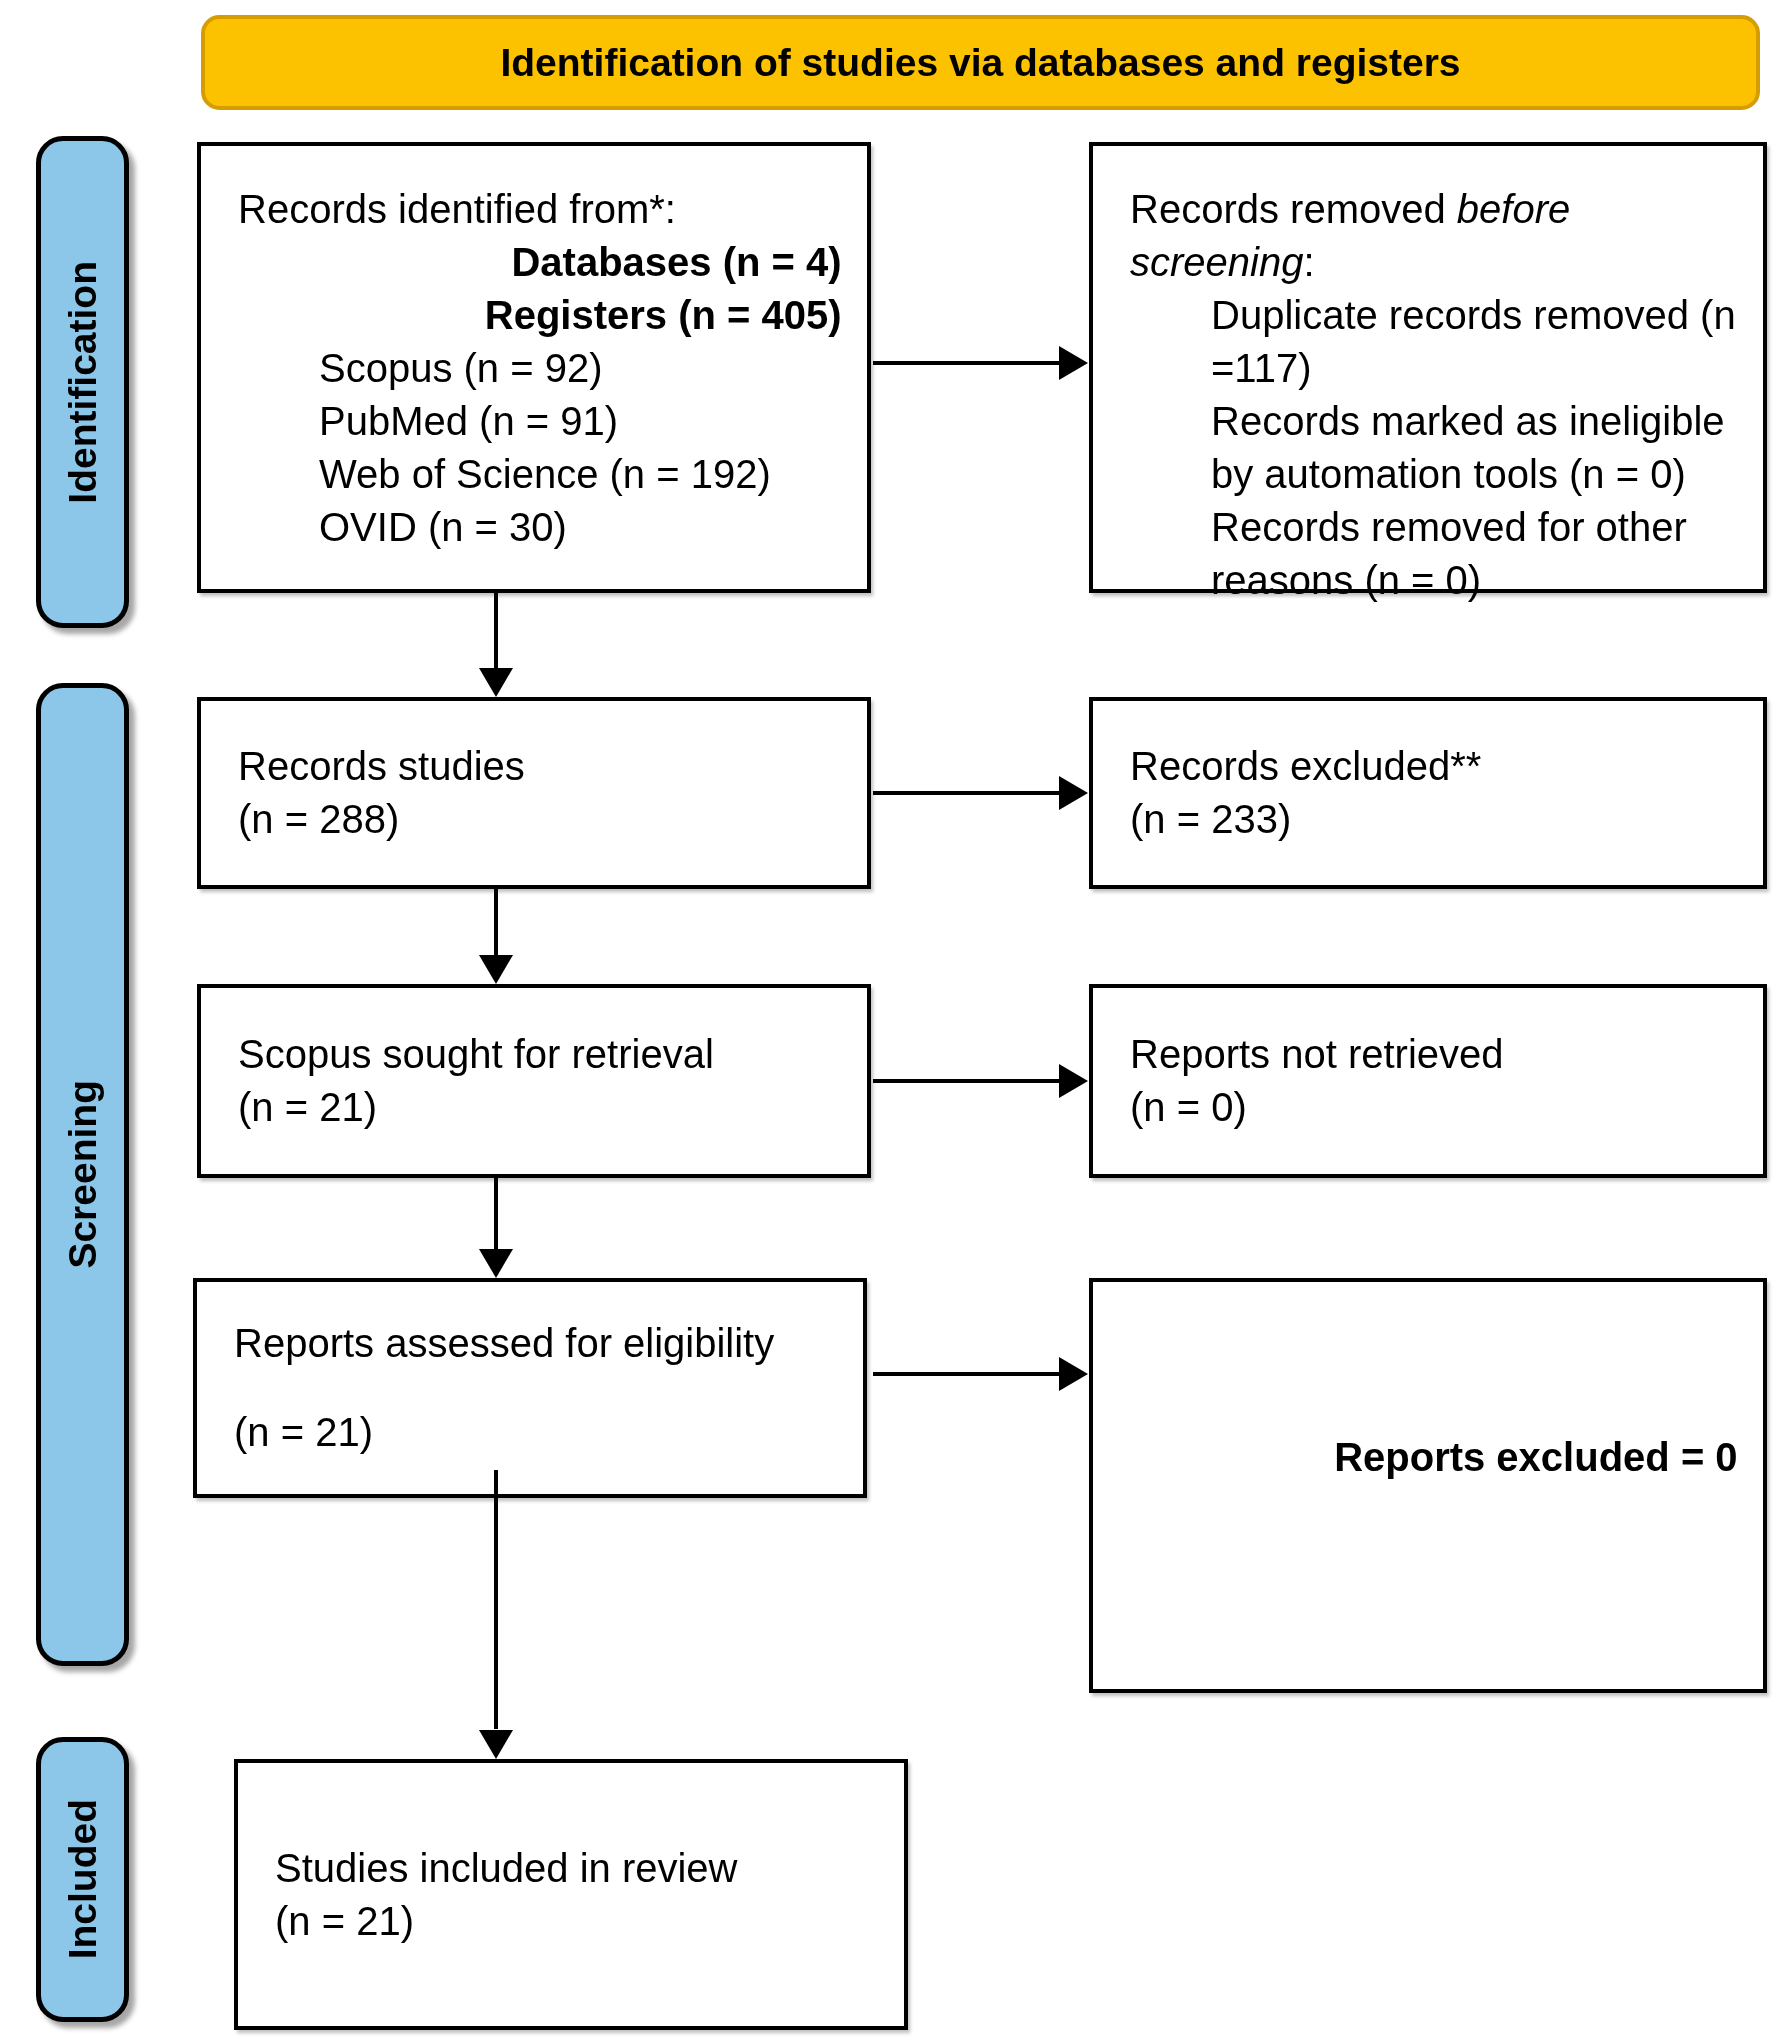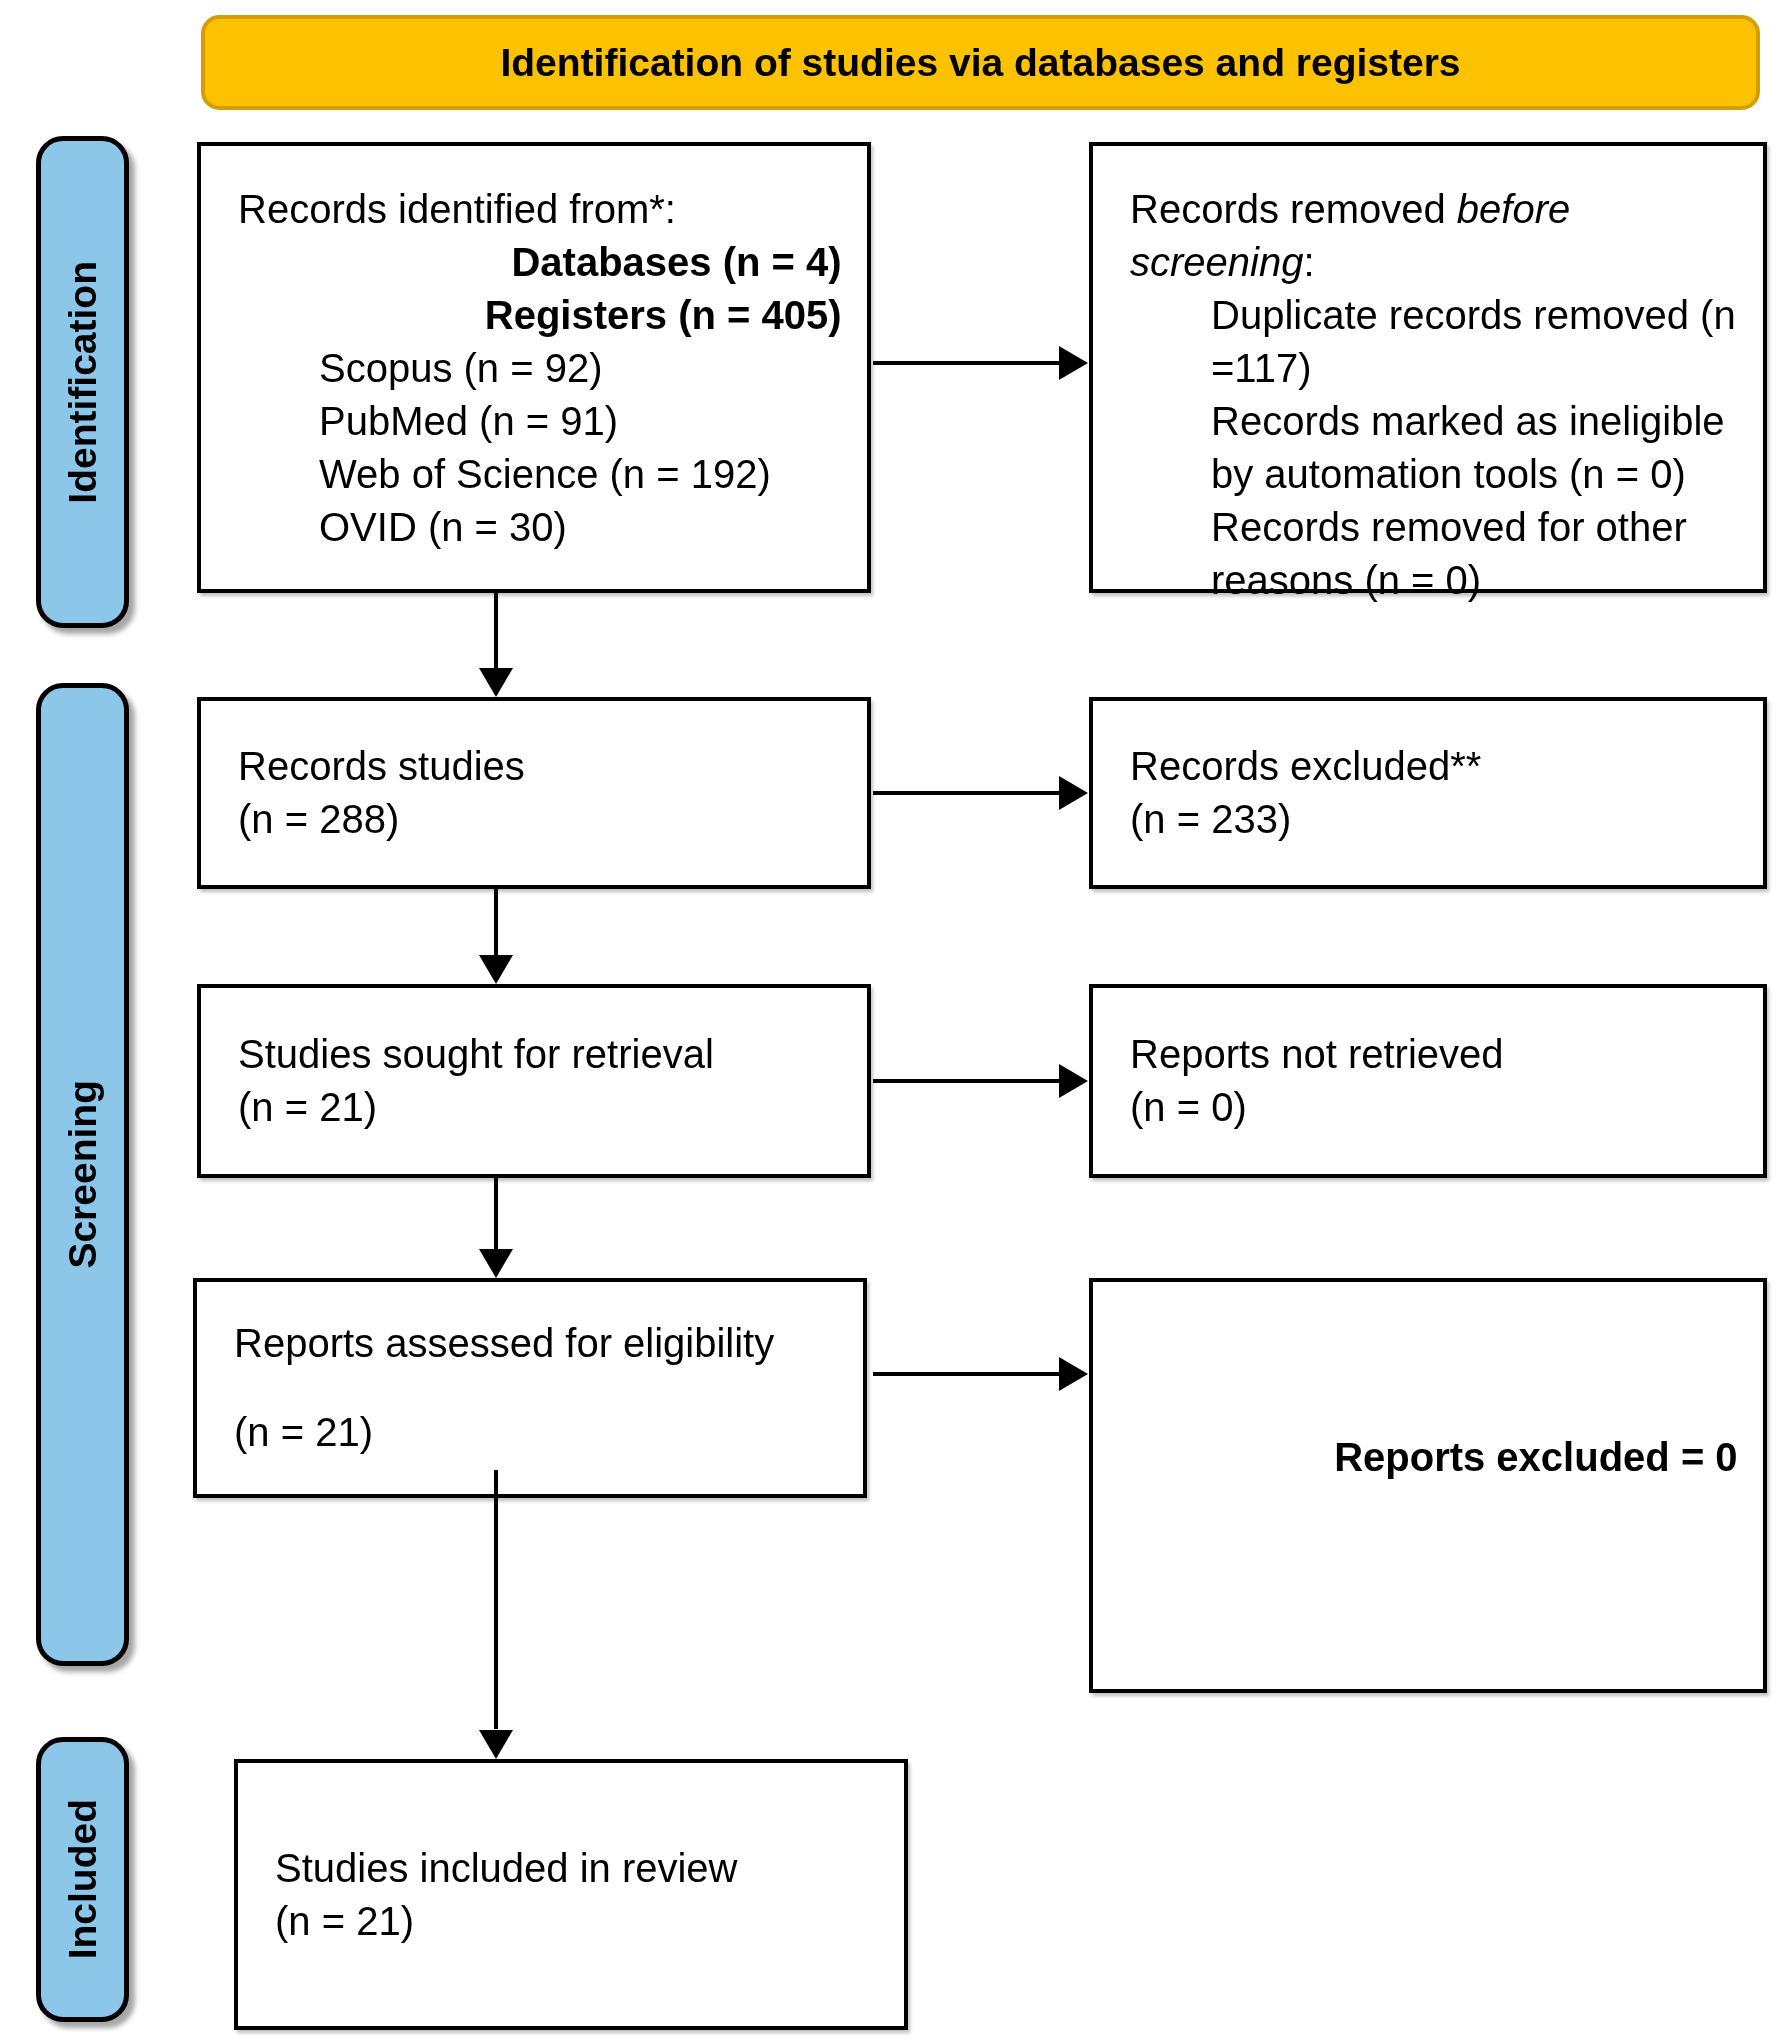--- a/index.html
+++ b/index.html
@@ -88,21 +88,21 @@
   <div class="box box-c center2">
     <div>Records studies</div>
     <div>(n = 288)</div>
   </div>
   <div class="box box-d center2">
     <div>Records excluded**</div>
     <div>(n = 233)</div>
   </div>
 
   <div class="box box-e center2">
-    <div>Studies sought for retrieval</div>
+    <div>Scopus sought for retrieval</div>
     <div>(n = 21)</div>
   </div>
   <div class="box box-f center2">
     <div>Reports not retrieved</div>
     <div>(n = 0)</div>
   </div>
 
   <div class="box box-g center2">
     <div>Reports assessed for eligibility</div>
     <div>(n = 21)</div>

